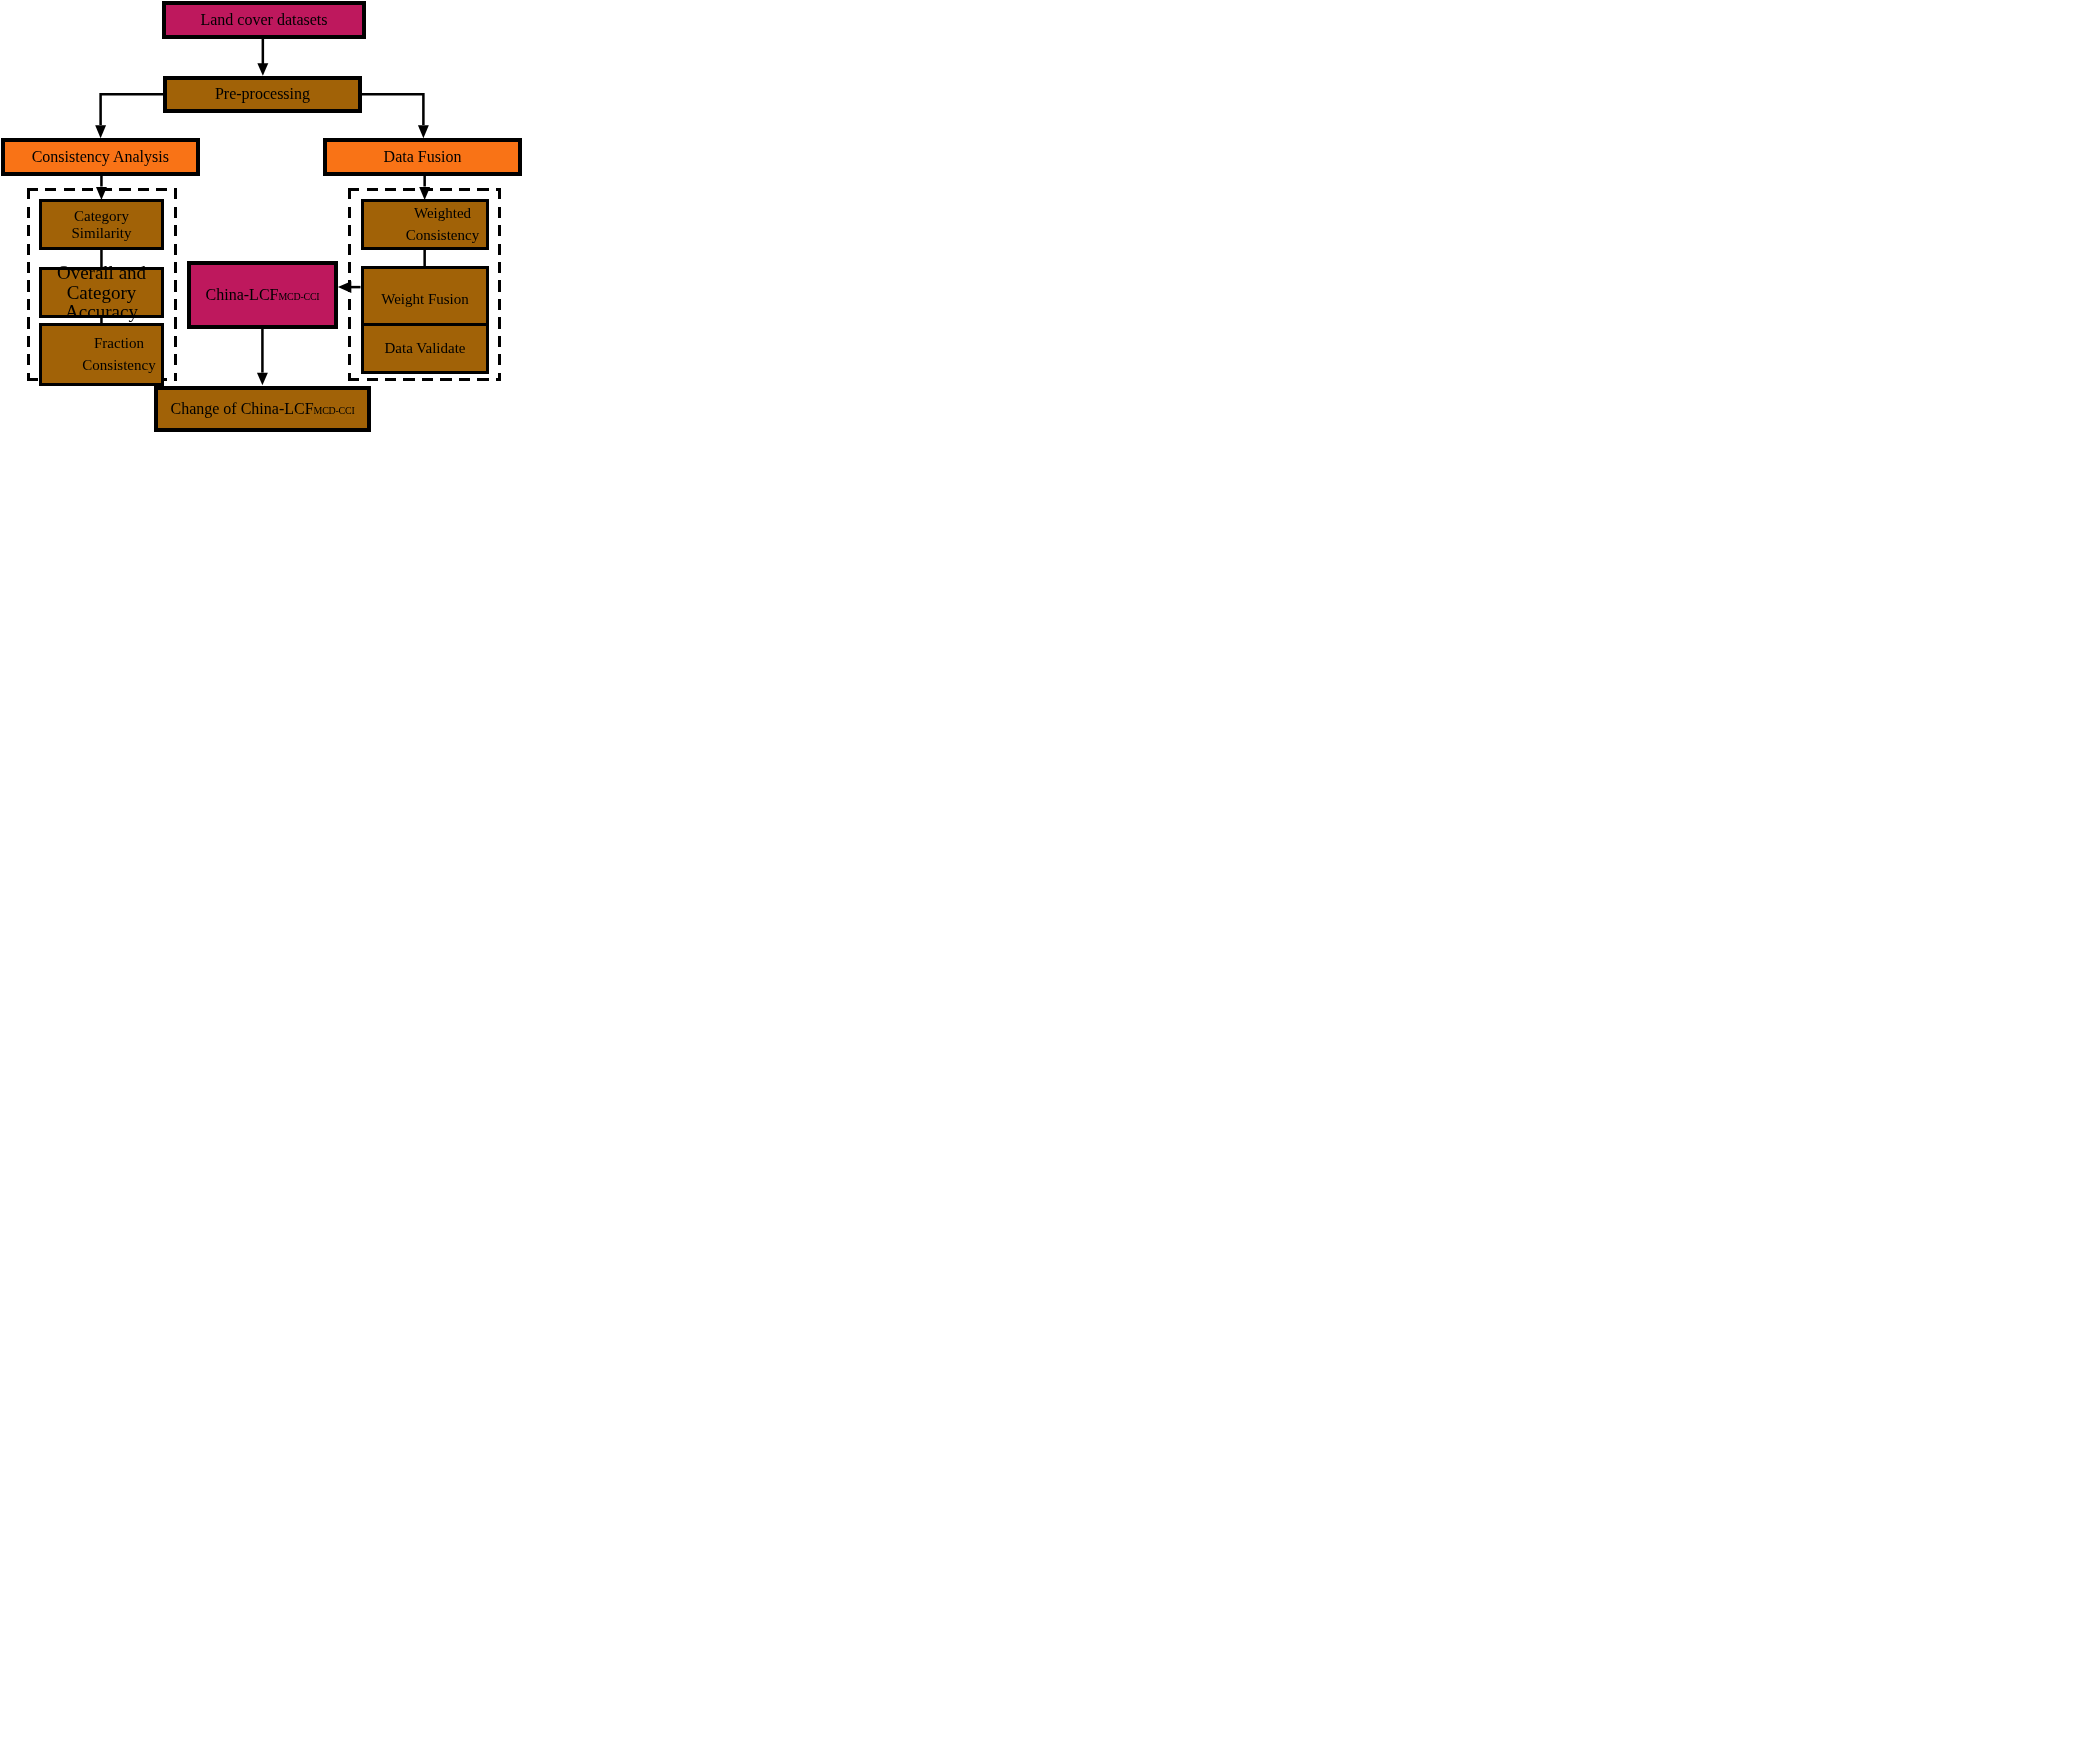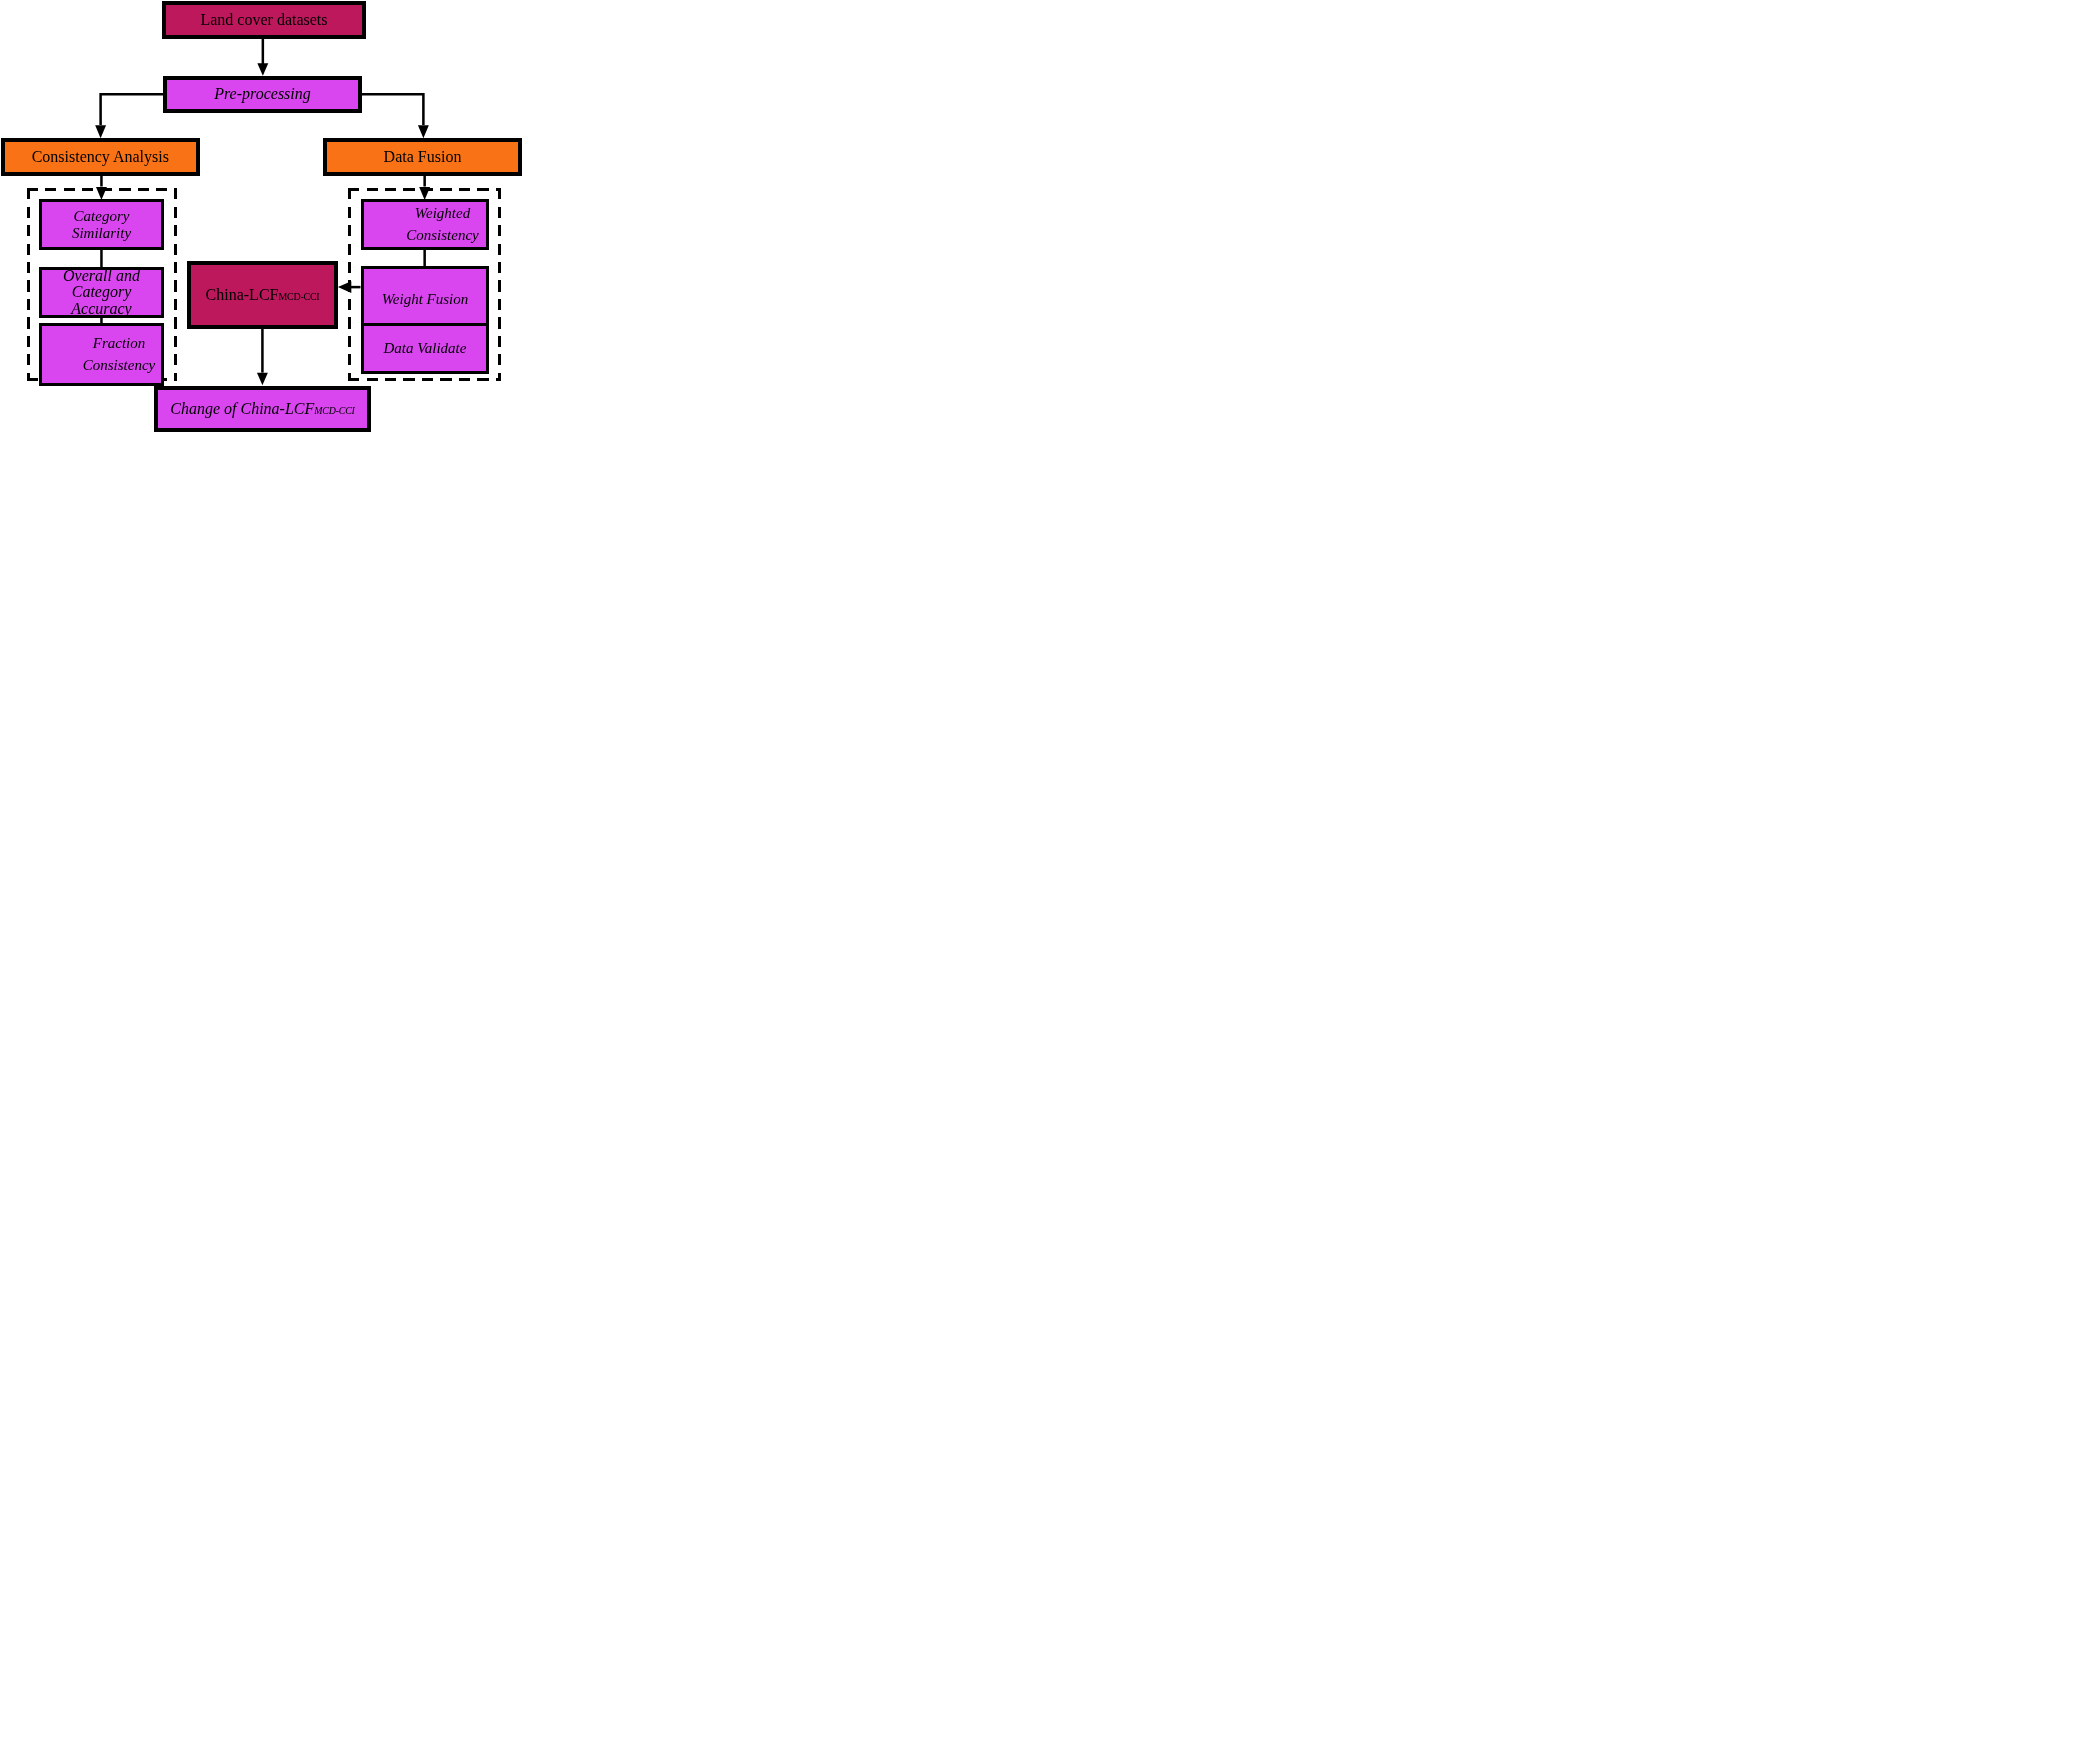--- a/index.html
+++ b/index.html
@@ -30,26 +30,26 @@
     justify-content: center;
     text-align: center;
     white-space: pre-line;
     line-height: 1.18;
     font-size: 16px;
   }
   .b11 { border: 4.6px solid #000; }
   .b10 { border: 4.2px solid #000; }
   .b8  { border: 3.4px solid #000; }
   .blue   { background: #be185d; }
-  .yellow { background: #d946ef; font-style: italic; }
+  .yellow { background: #a16207; }
   .salmon { background: #f97316; }
   .small  { font-size: 15px; }
   .tight  { line-height: 1.12; }
   .loose  { line-height: 1.42; padding-left: 35px; }
-  .threeline { font-size: 16px; line-height: 1.03; }
+  .threeline { font-size: 19px; line-height: 1.03; }
   .sub { font-size: 0.62em; letter-spacing: -0.2px; }
 
   
   #node-land   { left: 162px; top: 1.3px;   width: 204px; height: 38px; }
   #node-pre    { left: 163px; top: 76px; width: 199px; height: 37px; }
   #node-ca     { left: 0.8px;   top: 138px; width: 199px; height: 38px; }
   #node-df     { left: 323px; top: 138px; width: 199px; height: 38px; }
   #node-cat    { left: 39px;  top: 199px; width: 125px; height: 51px; }
   #node-overall{ left: 39px;  top: 267px; width: 125px; height: 51px; }
   #node-frac   { left: 39px;  top: 323px; width: 125px; height: 63px; }

